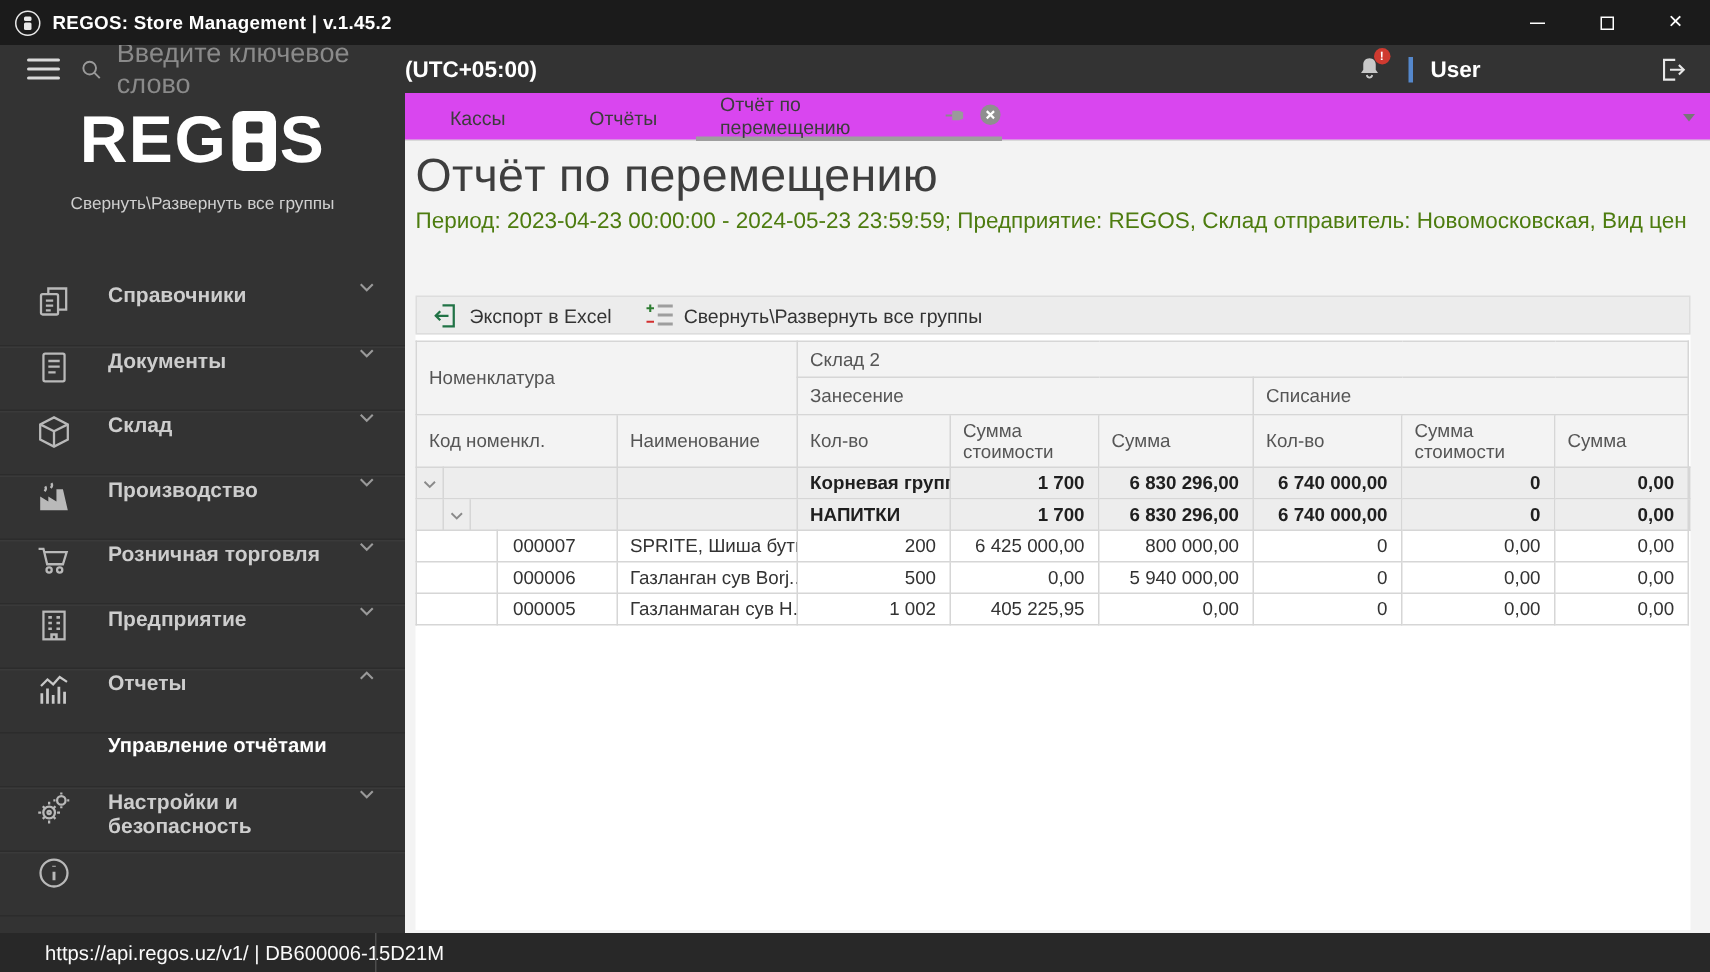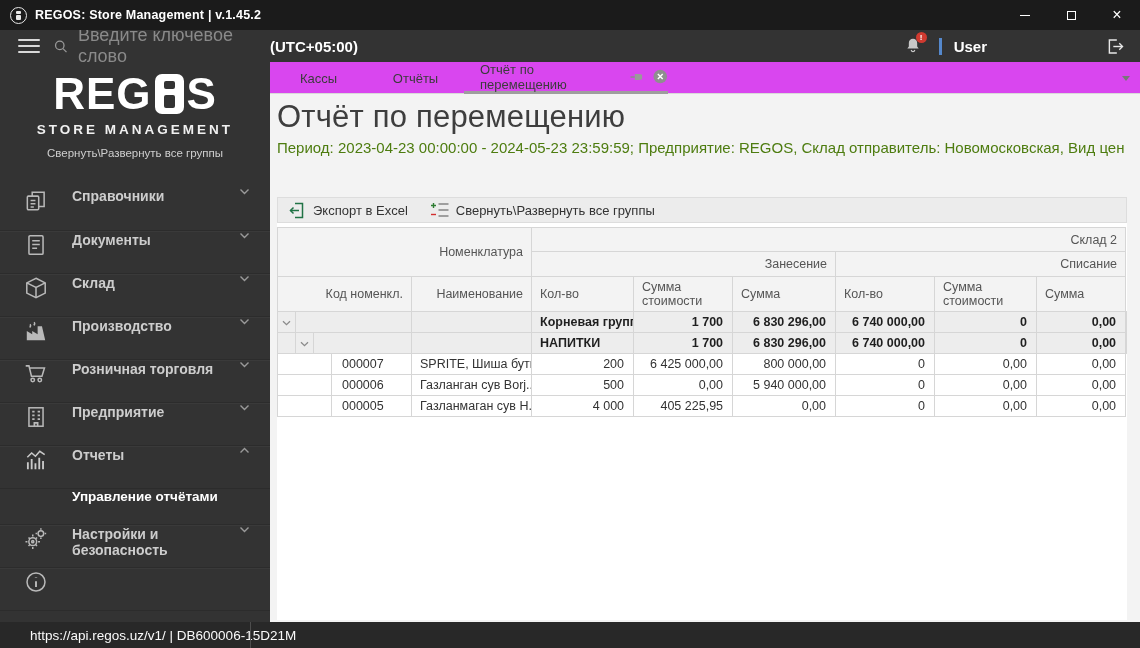--- a/index.html
+++ b/index.html
@@ -70,21 +70,21 @@
   .rpt-title { font-size:31px; font-weight:300; color:#3e3e3e; line-height:38px; letter-spacing:.2px; }
   .rpt-sub { font-size:15px; color:#4d7c0f; margin-top:3px; white-space:nowrap; overflow:hidden; width:863px; }
   .panel { position:absolute; left:7px; top:103px; width:850px; bottom:2px; background:#fff; }
   .toolbar { height:26px; background:#ececec; border:1px solid #dddddd; display:flex; align-items:center; padding-left:10px; gap:22px; }
   .tool-btn { display:flex; align-items:center; gap:7px; font-size:13px; color:#333; }
 
   
   table { border-collapse:collapse; table-layout:fixed; width:850px; margin-top:4px; font-size:12.5px; color:#333; }
   th, td { border:1px solid #d6d6d6; overflow:hidden; white-space:nowrap; }
   thead th { background:#f3f3f3; font-weight:normal; color:#555; padding:2px 8px; text-align:left; vertical-align:middle; }
-  thead th.center { text-align:right; }
+  thead th.center { text-align:left; }
   thead tr.hr-a th { height:24px; }
   thead tr.hr-b th { height:25px; }
   thead tr.hr-c th { height:35px; white-space:normal; line-height:14px; }
   tbody td { height:21px; padding:0 8px; }
   tbody td.num { text-align:right; padding-right:9px; }
   tbody tr.group td { background:#ededed; font-weight:bold; color:#1f1f1f; }
   tbody td.expander { padding:0; text-align:center; }
   td.code { padding-left:10px; color:#333; }
 
   
@@ -129,21 +129,20 @@
             </svg>
           <span class="search-ph">Введите ключевое слово</span>
         </span>
       </div>
       <div class="logo-block">
         <div class="logo-line">
           <span class="logo-txt">REG</span>
             <span class="logo-o"></span>
             <span class="logo-txt">S</span>
         </div>
-        <div class="logo-sub">STORE MANAGEMENT</div>
         <div class="logo-note">Свернуть\Развернуть все группы</div>
       </div>
       <nav class="menu" id="menu">
           <div class="mitem">
             <span class="micon">
               <svg width="26" height="26" viewBox="0 0 24 24">
                 <rect x="4" y="7.5" width="10.5" height="12.5" rx="1" fill="none" stroke="#b9b9b9" stroke-width="1.4"></rect>
                 <path d="M8.5 7.5V4h11v13h-5" fill="none" stroke="#b9b9b9" stroke-width="1.4"></path>
                 <path d="M7 11.5h4.5M7 14.5h4.5M7 17.5h3" fill="none" stroke="#b9b9b9" stroke-width="1.4"></path>
               </svg>
@@ -424,21 +423,21 @@
                   <td class="num">0,00</td>
                   <td class="num">5 940 000,00</td>
                   <td class="num">0</td>
                   <td class="num">0,00</td>
                   <td class="num">0,00</td>
                 </tr>
                 <tr class="item">
                   <td colspan="3"></td>
                   <td class="code">000005</td>
                   <td>Газланмаган сув Н...</td>
-                  <td class="num">4 000</td>
+                  <td class="num">1 002</td>
                   <td class="num">405 225,95</td>
                   <td class="num">0,00</td>
                   <td class="num">0</td>
                   <td class="num">0,00</td>
                   <td class="num">0,00</td>
                 </tr>
               </tbody>
           </table>
         </div>
       </div>

